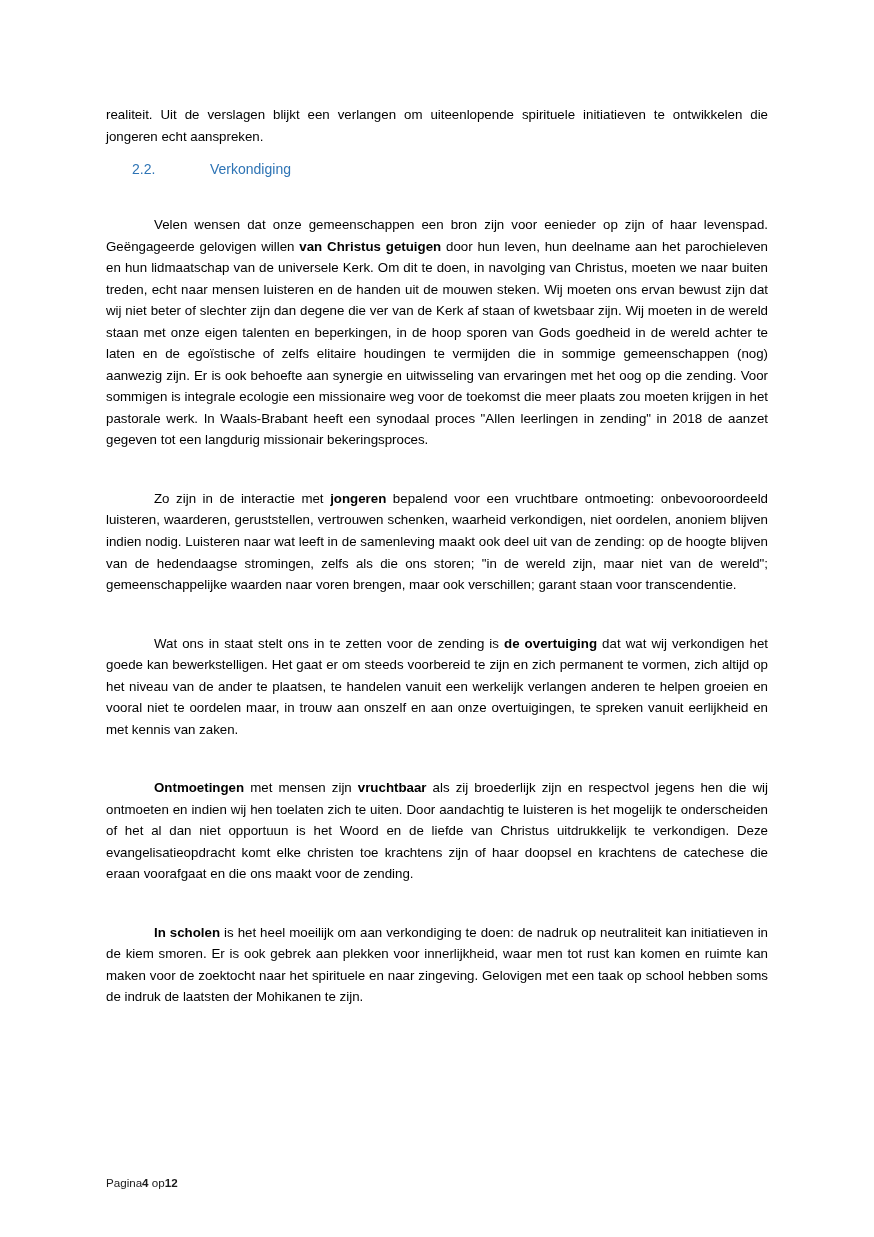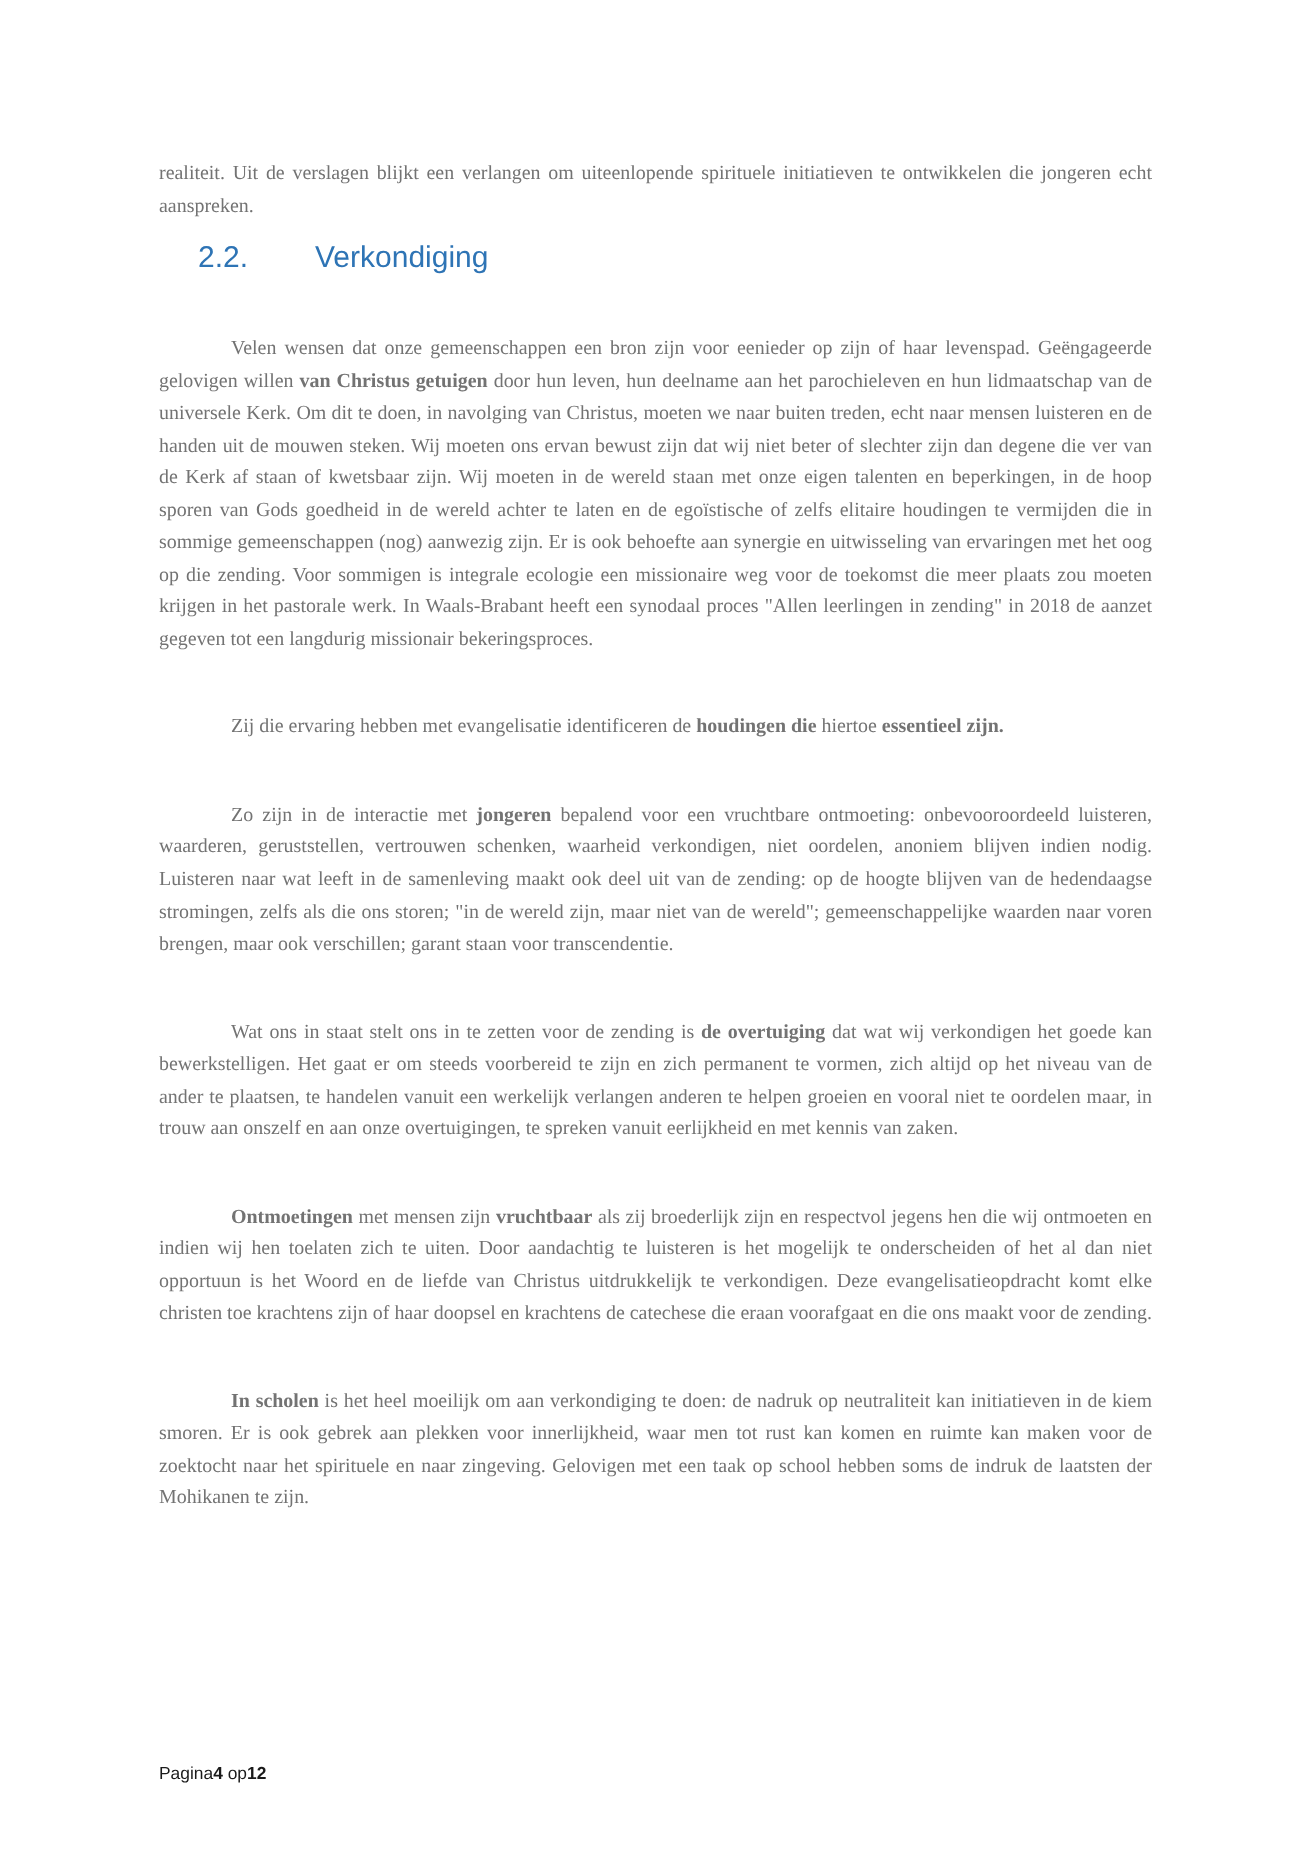--- a/index.html
+++ b/index.html
@@ -20,31 +20,30 @@
     width: 874px;
     height: 1237px;
     background: #ffffff;
     box-sizing: border-box;
     padding: 104px 106px 0 106px;
   }
   .body-text {
     font-size: 13.3px;
     line-height: 1.62;
     text-align: justify;
-    color: #737373;
+    color: #000000;
     margin: 0 0 10px 0;
-    font-family: Liberation Serif, serif;
   }
   .para-indent {
     text-indent: 48px;
     margin-top: 37px;
   }
   .heading {
     color: #2e74b5;
-    font-size: 20px;
+    font-size: 14px;
     margin: 14px 0 12px 0;
     display: flex;
     align-items: flex-end;
   }
   .heading .num {
     display: inline-block;
     width: 78px;
     margin-left: 26px;
   }
   b, .bold {
@@ -72,21 +71,20 @@
 
 <div class="page">
 
   <div id="paragraphs-container">
       <p class="body-text first-para"><span>realiteit. Uit de verslagen blijkt een verlangen om uiteenlopende spirituele initiatieven te ontwikkelen die jongeren echt aanspreken.</span></p>
       <div class="heading">
         <span class="num">2.2.</span>
         <span>Verkondiging</span>
       </div>
       <p class="body-text para-indent"><span>Velen wensen dat onze gemeenschappen een bron zijn voor eenieder op zijn of haar levenspad. Geëngageerde gelovigen willen </span><b>van Christus getuigen</b><span> door hun leven, hun deelname aan het parochieleven en hun lidmaatschap van de universele Kerk. Om dit te doen, in navolging van Christus, moeten we naar buiten treden, echt naar mensen luisteren en de handen uit de mouwen steken. Wij moeten ons ervan bewust zijn dat wij niet beter of slechter zijn dan degene die ver van de Kerk af staan of kwetsbaar zijn. Wij moeten in de wereld staan met onze eigen talenten en beperkingen, in de hoop sporen van Gods goedheid in de wereld achter te laten en de egoïstische of zelfs elitaire houdingen te vermijden die in sommige gemeenschappen (nog) aanwezig zijn. Er is ook behoefte aan synergie en uitwisseling van ervaringen met het oog op die zending. Voor sommigen is integrale ecologie een missionaire weg voor de toekomst die meer plaats zou moeten krijgen in het pastorale werk. In Waals-Brabant heeft een synodaal proces "Allen leerlingen in zending" in 2018 de aanzet gegeven tot een langdurig missionair bekeringsproces.</span></p>
-      <p class="body-text para-indent"><span>Zij die ervaring hebben met evangelisatie identificeren de </span><b>houdingen die</b><span> hiertoe </span><b>essentieel zijn.</b></p>
       <p class="body-text para-indent"><span>Zo zijn in de interactie met </span><b>jongeren</b><span> bepalend voor een vruchtbare ontmoeting: onbevooroordeeld luisteren, waarderen, geruststellen, vertrouwen schenken, waarheid verkondigen, niet oordelen, anoniem blijven indien nodig. Luisteren naar wat leeft in de samenleving maakt ook deel uit van de zending: op de hoogte blijven van de hedendaagse stromingen, zelfs als die ons storen; "in de wereld zijn, maar niet van de wereld"; gemeenschappelijke waarden naar voren brengen, maar ook verschillen; garant staan voor transcendentie.</span></p>
       <p class="body-text para-indent"><span>Wat ons in staat stelt ons in te zetten voor de zending is </span><b>de overtuiging</b><span> dat wat wij verkondigen het goede kan bewerkstelligen. Het gaat er om steeds voorbereid te zijn en zich permanent te vormen, zich altijd op het niveau van de ander te plaatsen, te handelen vanuit een werkelijk verlangen anderen te helpen groeien en vooral niet te oordelen maar, in trouw aan onszelf en aan onze overtuigingen, te spreken vanuit eerlijkheid en met kennis van zaken.</span></p>
       <p class="body-text para-indent"><b>Ontmoetingen</b><span> met mensen zijn </span><b>vruchtbaar</b><span> als zij broederlijk zijn en respectvol jegens hen die wij ontmoeten en indien wij hen toelaten zich te uiten. Door aandachtig te luisteren is het mogelijk te onderscheiden of het al dan niet opportuun is het Woord en de liefde van Christus uitdrukkelijk te verkondigen. Deze evangelisatieopdracht komt elke christen toe krachtens zijn of haar doopsel en krachtens de catechese die eraan voorafgaat en die ons maakt voor de zending.</span></p>
       <p class="body-text para-indent"><b>In scholen</b><span> is het heel moeilijk om aan verkondiging te doen: de nadruk op neutraliteit kan initiatieven in de kiem smoren. Er is ook gebrek aan plekken voor innerlijkheid, waar men tot rust kan komen en ruimte kan maken voor de zoektocht naar het spirituele en naar zingeving. Gelovigen met een taak op school hebben soms de indruk de laatsten der Mohikanen te zijn.</span></p>
     </div>
 
   <div class="footer">
     <span class="right"><span>Pagina</span><b>4</b><span> op</span><b>12</b></span>
   </div>
 

